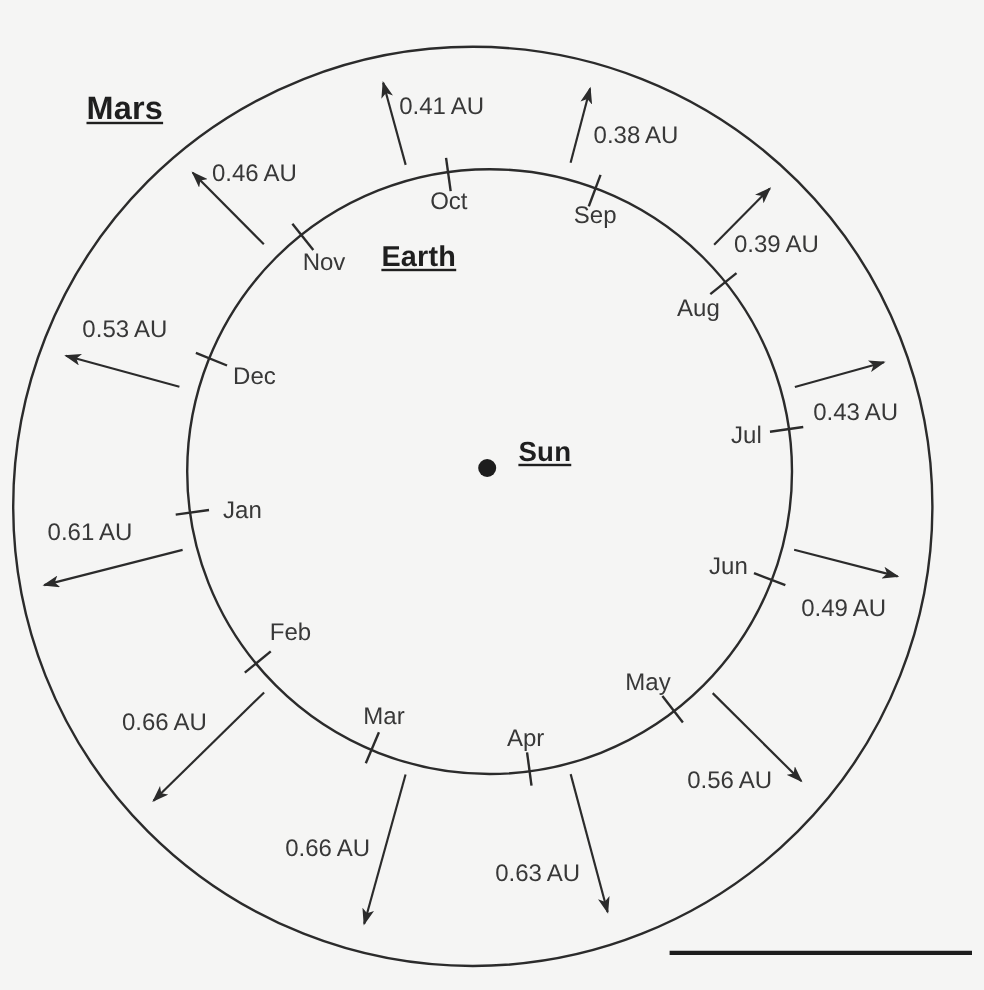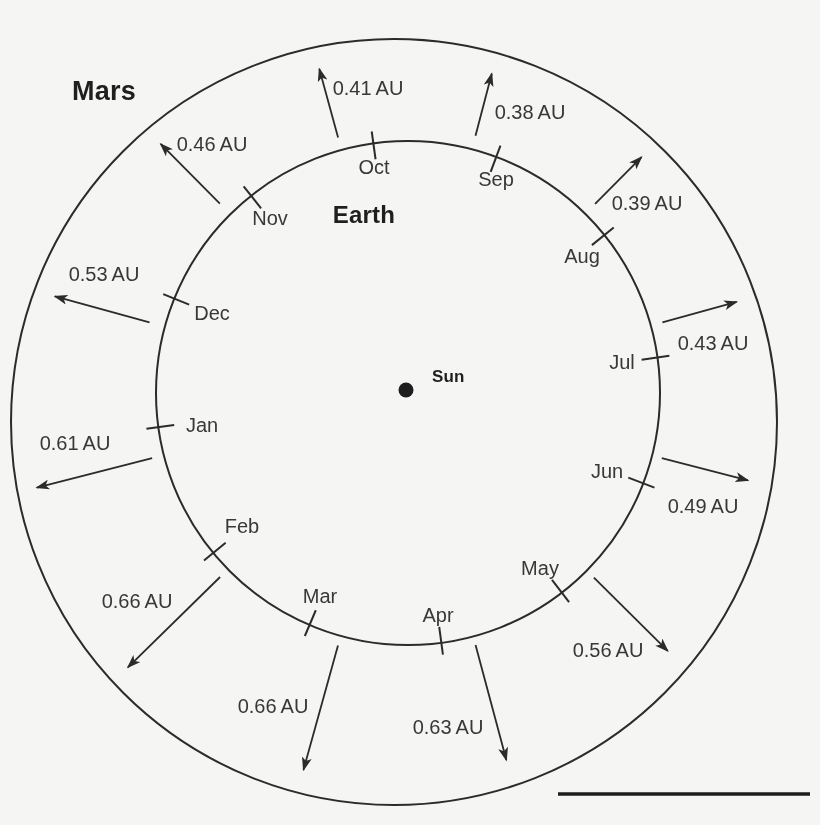--- a/index.html
+++ b/index.html
@@ -21,24 +21,25 @@
     left: 0;
     top: 0;
   }
   .overlay-label {
     position: absolute;
     transform: translate(-50%, -50%);
     font-weight: 700;
     color: #1f1f1f;
     white-space: pre;
     letter-spacing: 0.2px;
+    text-decoration: underline;
   }
   .mars-label  { font-size: 27px; }
   .earth-label { font-size: 24px; }
-  .sun-label   { font-size: 17px; transform: translate(0, -50%); }
+  .sun-label   { font-size: 23px; transform: translate(0, -50%); }
   .scale-label {
     font-weight: 400;
     font-size: 21px;
     color: #2e2e2e;
     letter-spacing: 0.3px;
   }
   text.month-label, text.distance-label {
     font-family: "Liberation Sans", "DejaVu Sans", sans-serif;
     font-size: 20px;
     fill: #383838;
@@ -103,17 +104,17 @@
       <text x="212" y="151" text-anchor="middle" class="distance-label" fill="#383838">0.46 AU</text>
       <line x1="189.1846103222382" y1="304.5928439538447" x2="163.22346239436814" y2="294.1038593381992" stroke="#2b2b2b" stroke-width="2"></line>
       <text x="212" y="320" text-anchor="middle" class="month-label" fill="#383838">Dec</text>
       <line x1="149.49861185331014" y1="322.28202260928" x2="54.971984844445956" y2="296.4224637126734" stroke="#2b2b2b" stroke-width="1.8" marker-end="url(#arrowhead)"></line>
       <text x="104" y="281" text-anchor="middle" class="distance-label" fill="#383838">0.53 AU</text>
       <line x1="558" y1="794" x2="810" y2="794" stroke="#1d1d1d" stroke-width="3.5"></line>
     </svg>
 
   <div class="overlay-label mars-label" style="left:104px; top:91px;">Mars</div>
 
-  <div class="overlay-label earth-label" style="left:364px; top:215px;">Earth</div>
+  <div class="overlay-label earth-label" style="left:349px; top:215px;">Earth</div>
 
   <div class="overlay-label sun-label" style="left:432px; top:377px;">Sun</div>
 
 </div>
 
 </body></html>

